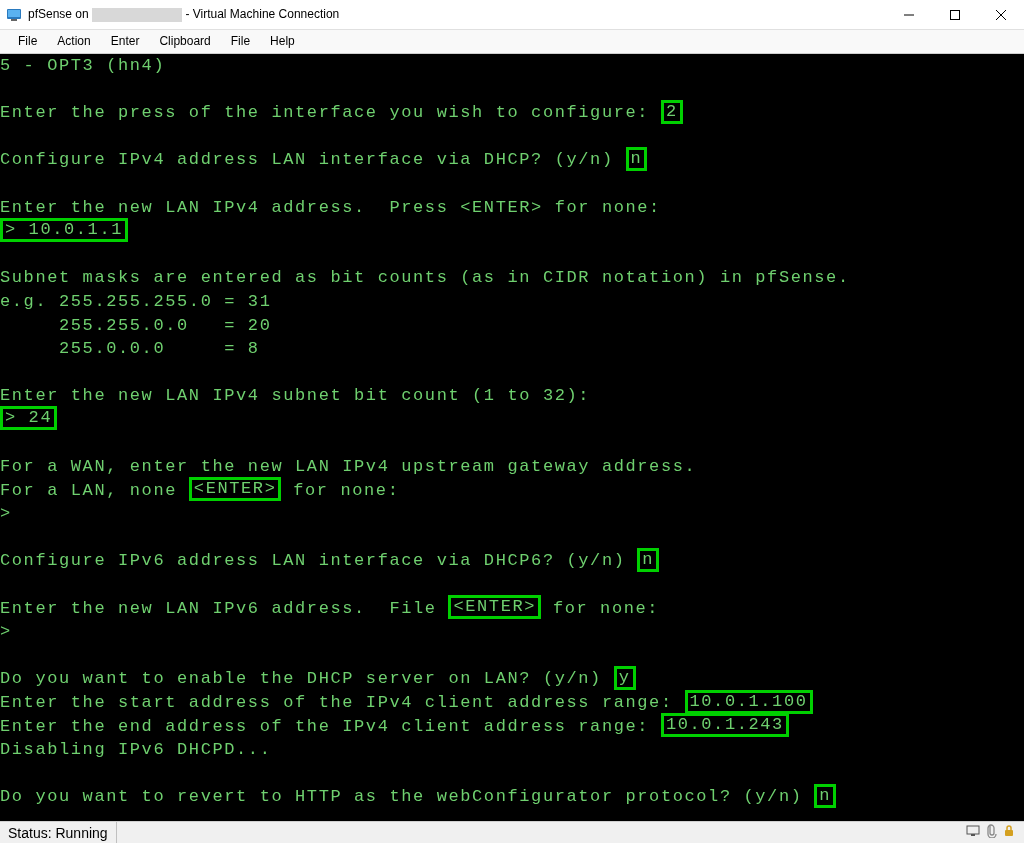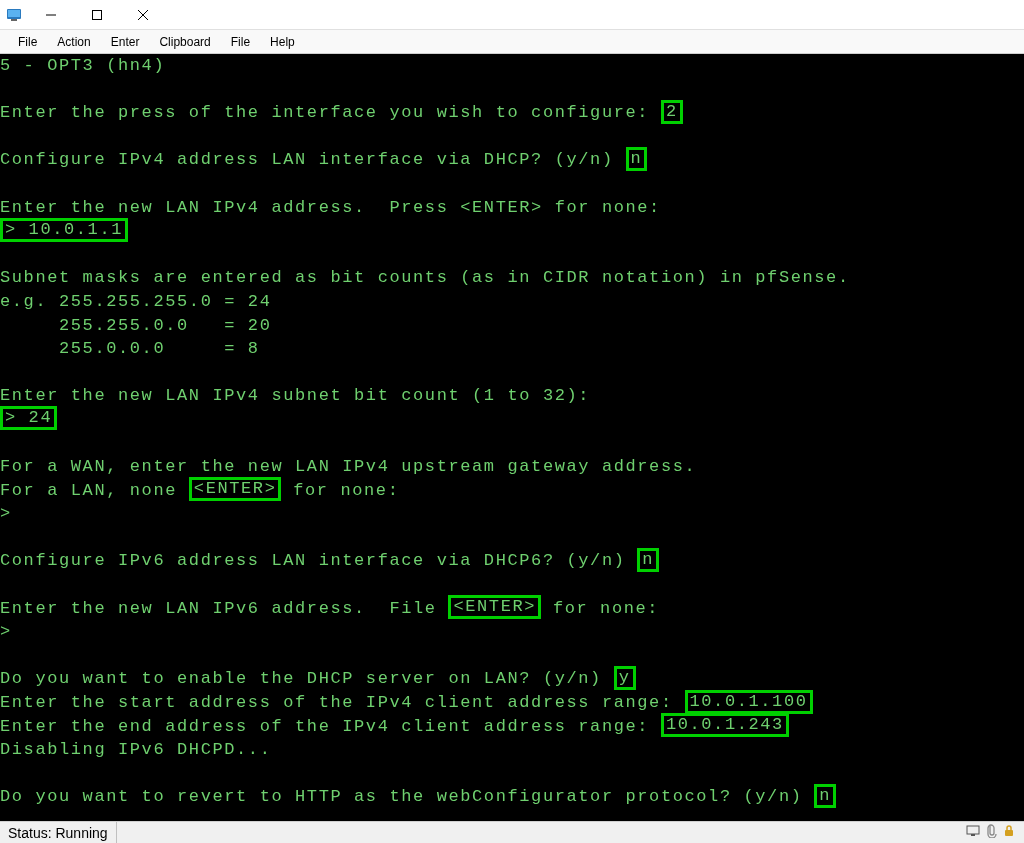--- a/index.html
+++ b/index.html
@@ -55,21 +55,20 @@
     }
     .window-control svg {
       width: 10px;
       height: 10px;
     }
     .menubar {
       height: 24px;
       background: #f9f9f9;
       border-bottom: 1px solid #d0d0d0;
       display: flex;
-      align-items: center;
       padding-left: 8px;
       font-size: 12px;
     }
     .menubar-item {
       padding: 4px 10px;
       color: #000;
     }
     .terminal {
       flex: 1;
       background: #000000;
@@ -124,20 +123,25 @@
 <body>
 
 <div class="titlebar">
   <span class="titlebar-icon">
     <svg viewBox="0 0 16 16">
       <rect x="1" y="2" width="14" height="10" fill="#2a7abf" rx="1"></rect>
       <rect x="2" y="3" width="12" height="7" fill="#5bb2f0"></rect>
       <rect x="5" y="12" width="6" height="2" fill="#666"></rect>
     </svg>
   </span>
+  <span class="titlebar-text">
+    <span>pfSense on</span>
+    <span class="titlebar-redacted"></span>
+    <span>- Virtual Machine Connection</span>
+  </span>
   <div class="window-controls">
     <div class="window-control">
       <svg viewBox="0 0 10 10">
           <line x1="0" y1="5" x2="10" y2="5" stroke="#000" stroke-width="1"></line>
         </svg>
     </div>
     <div class="window-control">
       <svg viewBox="0 0 10 10">
           <rect x="0.5" y="0.5" width="9" height="9" fill="none" stroke="#000" stroke-width="1"></rect>
         </svg>
@@ -163,21 +167,21 @@
 <div class="terminal"><span>5 - OPT3 (hn4)</span>
 
 <span>Enter the press of the interface you wish to configure: </span><span class="hl">2</span>
 
 <span>Configure IPv4 address LAN interface via DHCP? (y/n) </span><span class="hl">n</span>
 
 <span>Enter the new LAN IPv4 address.  Press &lt;ENTER&gt; for none:</span>
 <span class="hl">&gt; 10.0.1.1</span>
 
 <span>Subnet masks are entered as bit counts (as in CIDR notation) in pfSense.</span>
-<span>e.g. 255.255.255.0 = 24</span>
+<span>e.g. 255.255.255.0 = 31</span>
 <span>     255.255.0.0   = 20</span>
 <span>     255.0.0.0     = 8</span>
 
 <span>Enter the new LAN IPv4 subnet bit count (1 to 32):</span>
 <span class="hl">&gt; 24</span>
 
 <span>For a WAN, enter the new LAN IPv4 upstream gateway address.</span>
 <span>For a LAN, none </span><span class="hl">&lt;ENTER&gt;</span><span> for none:</span>
 <span>&gt;</span>
 

